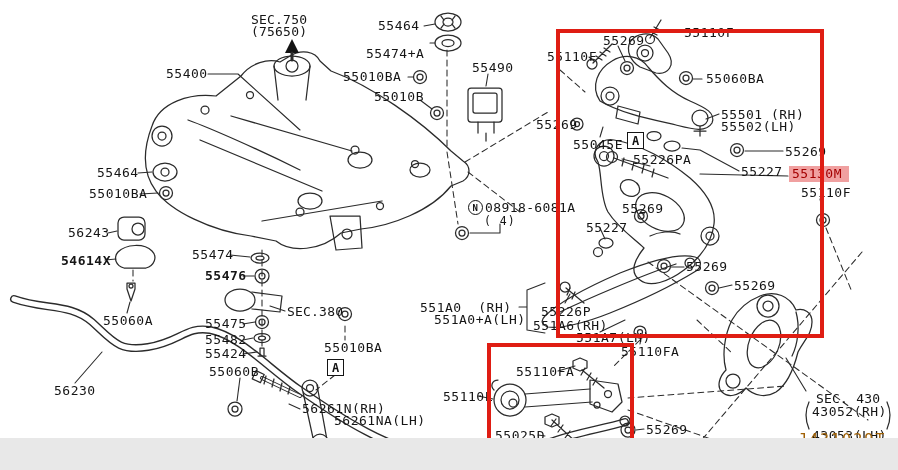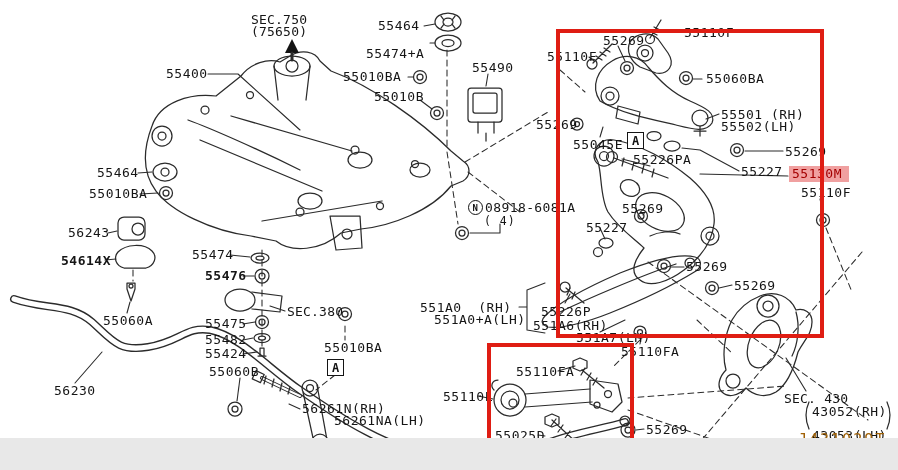--- a/index.html
+++ b/index.html
@@ -343,21 +343,21 @@
       <div class="plabel" style="left: 420px; top: 301px;">551A0  (RH)</div>
       <div class="plabel" style="left: 434px; top: 313px;">551A0+A(LH)</div>
       <div class="plabel" style="left: 541px; top: 305px;">55226P</div>
       <div class="plabel" style="left: 533px; top: 319px;">551A6(RH)</div>
       <div class="plabel" style="left: 533px; top: 331px; margin-left: 43px;">551A7(LH)</div>
       <div class="plabel" style="left: 621px; top: 345px;">55110FA</div>
       <div class="plabel" style="left: 516px; top: 365px;">55110FA</div>
       <div class="plabel" style="left: 443px; top: 390px;">55110L</div>
       <div class="plabel" style="left: 495px; top: 429px;">55025D</div>
       <div class="plabel" style="left: 646px; top: 423px;">55269</div>
-      <div class="plabel seclbl" style="left: 784px; top: 392px; text-align: center;">SEC. 430</div>
+      <div class="plabel seclbl" style="left: 816px; top: 392px; text-align: center;">SEC. 430</div>
       <div class="plabel" style="left: 812px; top: 405px;">43052(RH)</div>
       <div class="plabel" style="left: 812px; top: 417px; margin-top: 12px;">43053(LH)</div>
       <div class="plabel code" style="left: 798px; top: 433px;">J431029T</div>
       <div class="refbox" style="left: 627px; top: 132px;">A</div>
       <div class="refbox" style="left: 327px; top: 359px;">A</div>
     </div>
 
   <div class="hw-note">
     <div class="hw-line1">
       <span class="ncircle">N</span>

